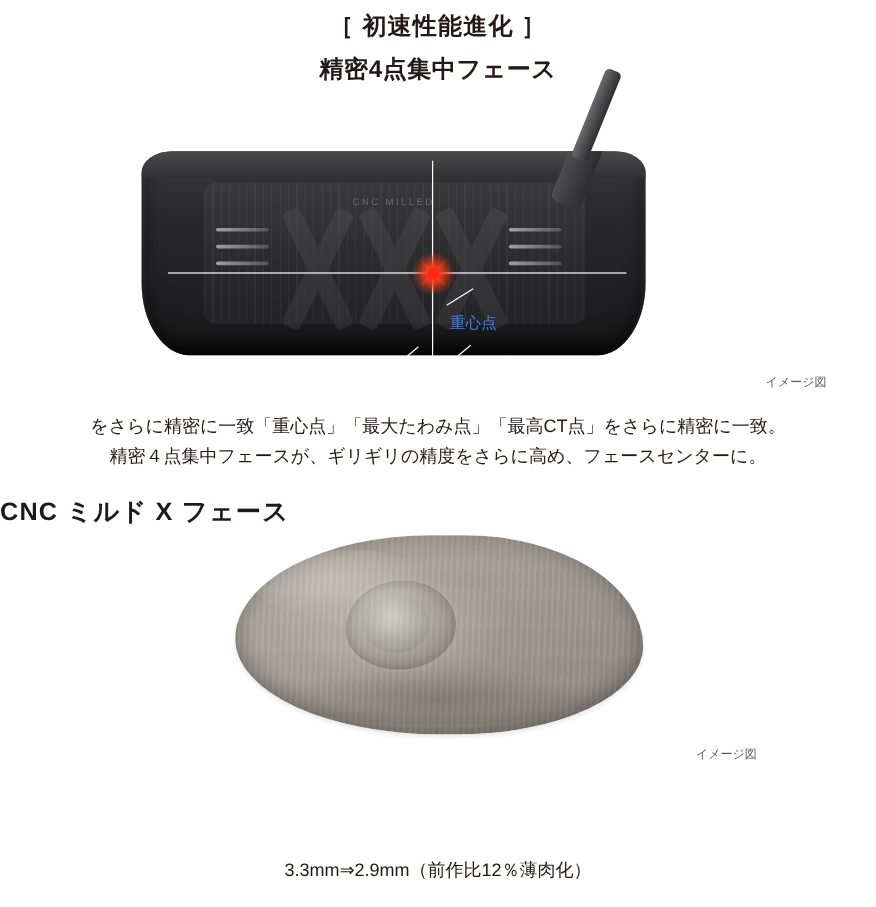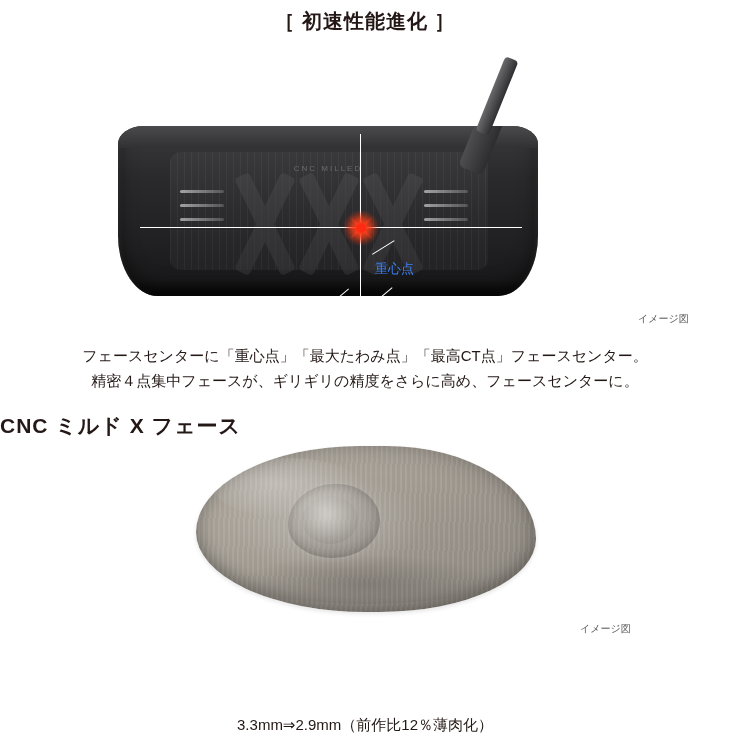--- a/index.html
+++ b/index.html
@@ -335,20 +335,21 @@
     font-size: 15px;
     color: #231815;
   }
 </style>
 </head>
 <body>
 
 <div class="page">
 
   <div class="title-bracket">［ 初速性能進化 ］</div>
+  <div class="subtitle">精密4点集中フェース</div>
 
   <div class="fig1">
 
     <div class="leader" style="left:250px; top:106px; width:124px; transform: rotate(25deg);"></div>
 
     <div class="label lbl-center">フェースセンター</div>
 
     <div class="club">
       <div class="head">
         <div class="face-panel"></div>
@@ -392,21 +393,21 @@
     <div class="label-box lbl-flex">最大たわみ点</div>
 
     <div class="leader-white" style="left:372px; top:176px; width:26px; transform: rotate(-32deg);"></div>
     <div class="leader-white" style="left:330px; top:226px; width:24px; transform: rotate(-40deg);"></div>
     <div class="leader-white" style="left:372px; top:226px; width:26px; transform: rotate(-40deg);"></div>
   </div>
 
   <div class="image-note note1">イメージ図</div>
 
   <div class="para para1">
-    <div>フェースセンターに「重心点」「最大たわみ点」「最高CT点」フェースセンター。</div>
+    <div>をさらに精密に一致「重心点」「最大たわみ点」「最高CT点」をさらに精密に一致。</div>
     <div>精密４点集中フェースが、ギリギリの精度をさらに高め、フェースセンターに。</div>
   </div>
 
   <div class="section2-title">CNC ミルド X フェース</div>
 
   <div class="fig2">
     <div class="plate-wrap">
       <div class="plate">
         <div class="plate-sheen"></div>
         <div class="plate-shadow-b"></div>

